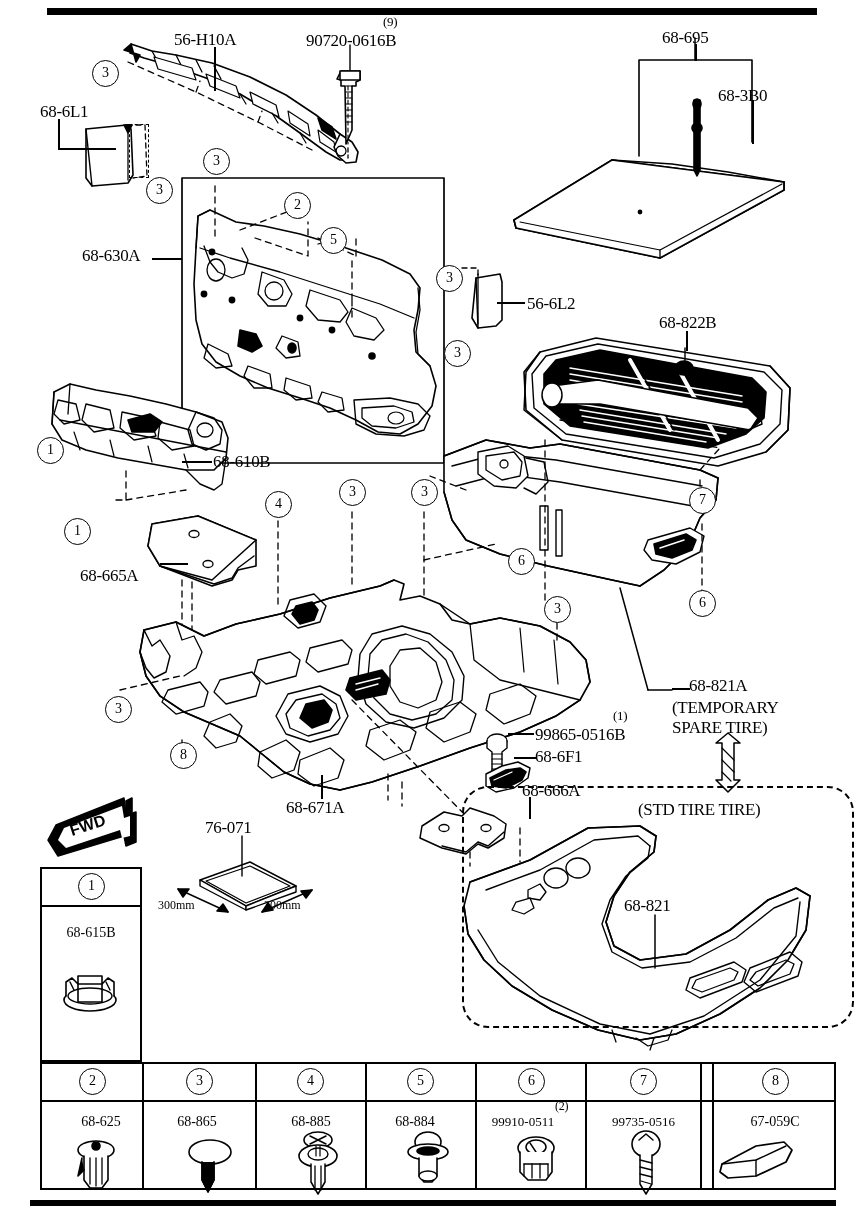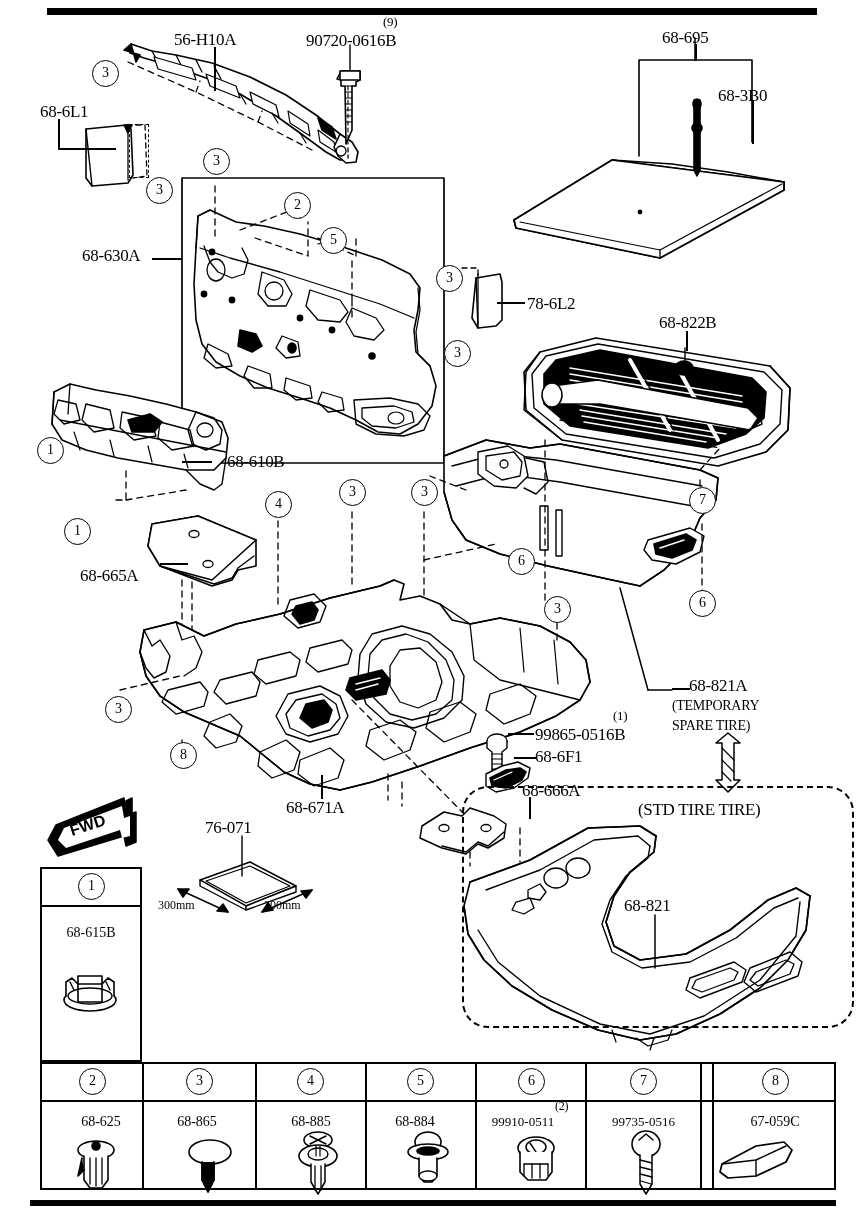--- a/index.html
+++ b/index.html
@@ -2,21 +2,21 @@
 <html><head>
 <meta charset="utf-8">
 <title>Parts Diagram</title>
 <style>
   html,body{margin:0;padding:0;background:#fff;}
   body{font-family:"Liberation Serif",serif;}
   #page{position:relative;width:864px;height:1214px;background:#fff;overflow:hidden;}
   .bar{position:absolute;background:#000;}
   .lbl{position:absolute;font-family:"Liberation Serif",serif;color:#000;white-space:nowrap;letter-spacing:-0.3px;}
   .lbl-20{font-size:17px;}
-  .lbl-17{font-size:14px;}
+  .lbl-17{font-size:17px;}
   .lbl-15{font-size:13px;}
   .lbl-13{font-size:12px;}
   .cnum{position:absolute;width:25px;height:25px;border:1.8px solid #000;border-radius:50%;
         font-size:14px;line-height:23px;text-align:center;background:#fff;color:#000;
         font-family:"Liberation Serif",serif;}
   .leader{position:absolute;background:#000;}
   svg{position:absolute;left:0;top:0;overflow:visible;}
   .tbl{position:absolute;border:2px solid #000;box-sizing:border-box;}
   .pn{position:absolute;width:100%;text-align:center;font-size:14px;font-family:"Liberation Serif",serif;}
   .stdbox{position:absolute;border:2.5px dashed #000;border-radius:26px;box-sizing:border-box;}
@@ -433,25 +433,25 @@
   <div class="cnum" style="left:689px;top:590px;">6</div>
   <div class="cnum" style="left:544px;top:596px;">3</div>
   <div class="cnum" style="left:105px;top:696px;">3</div>
   <div class="cnum" style="left:170px;top:742px;">8</div>
 
   <div class="lbl lbl-20" style="left:174px;top:30px;">56-H10A</div>
   <div class="lbl lbl-20" style="left:306px;top:31px;">90720-0616B</div>
   <div class="lbl lbl-15" style="left:383px;top:14px;">(9)</div>
   <div class="lbl lbl-20" style="left:40px;top:102px;">68-6L1</div>
   <div class="lbl lbl-20" style="left:82px;top:246px;font-family:Liberation Serif, serif;">68-630A</div>
-  <div class="lbl lbl-20" style="left:527px;top:294px;">78-6L2</div>
+  <div class="lbl lbl-20" style="left:527px;top:294px;">56-6L2</div>
   <div class="lbl lbl-20" style="left:662px;top:28px;">68-695</div>
   <div class="lbl lbl-20" style="left:718px;top:86px;">68-3B0</div>
   <div class="lbl lbl-20" style="left:659px;top:313px;">68-822B</div>
-  <div class="lbl lbl-20" style="left:227px;top:452px;">68-610B</div>
+  <div class="lbl lbl-20" style="left:213px;top:452px;">68-610B</div>
   <div class="lbl lbl-20" style="left:80px;top:566px;">68-665A</div>
   <div class="lbl lbl-20" style="left:689px;top:676px;">68-821A</div>
   <div class="lbl lbl-17" style="left:672px;top:698px;">(TEMPORARY</div>
   <div class="lbl lbl-17" style="left:672px;top:718px;">SPARE TIRE)</div>
   <div class="lbl lbl-20" style="left:535px;top:725px;">99865-0516B</div>
   <div class="lbl lbl-15" style="left:613px;top:708px;">(1)</div>
   <div class="lbl lbl-20" style="left:535px;top:747px;">68-6F1</div>
   <div class="lbl lbl-20" style="left:522px;top:781px;">68-666A</div>
   <div class="lbl lbl-20" style="left:286px;top:798px;">68-671A</div>
   <div class="lbl lbl-20" style="left:638px;top:800px;">(STD TIRE TIRE)</div>

